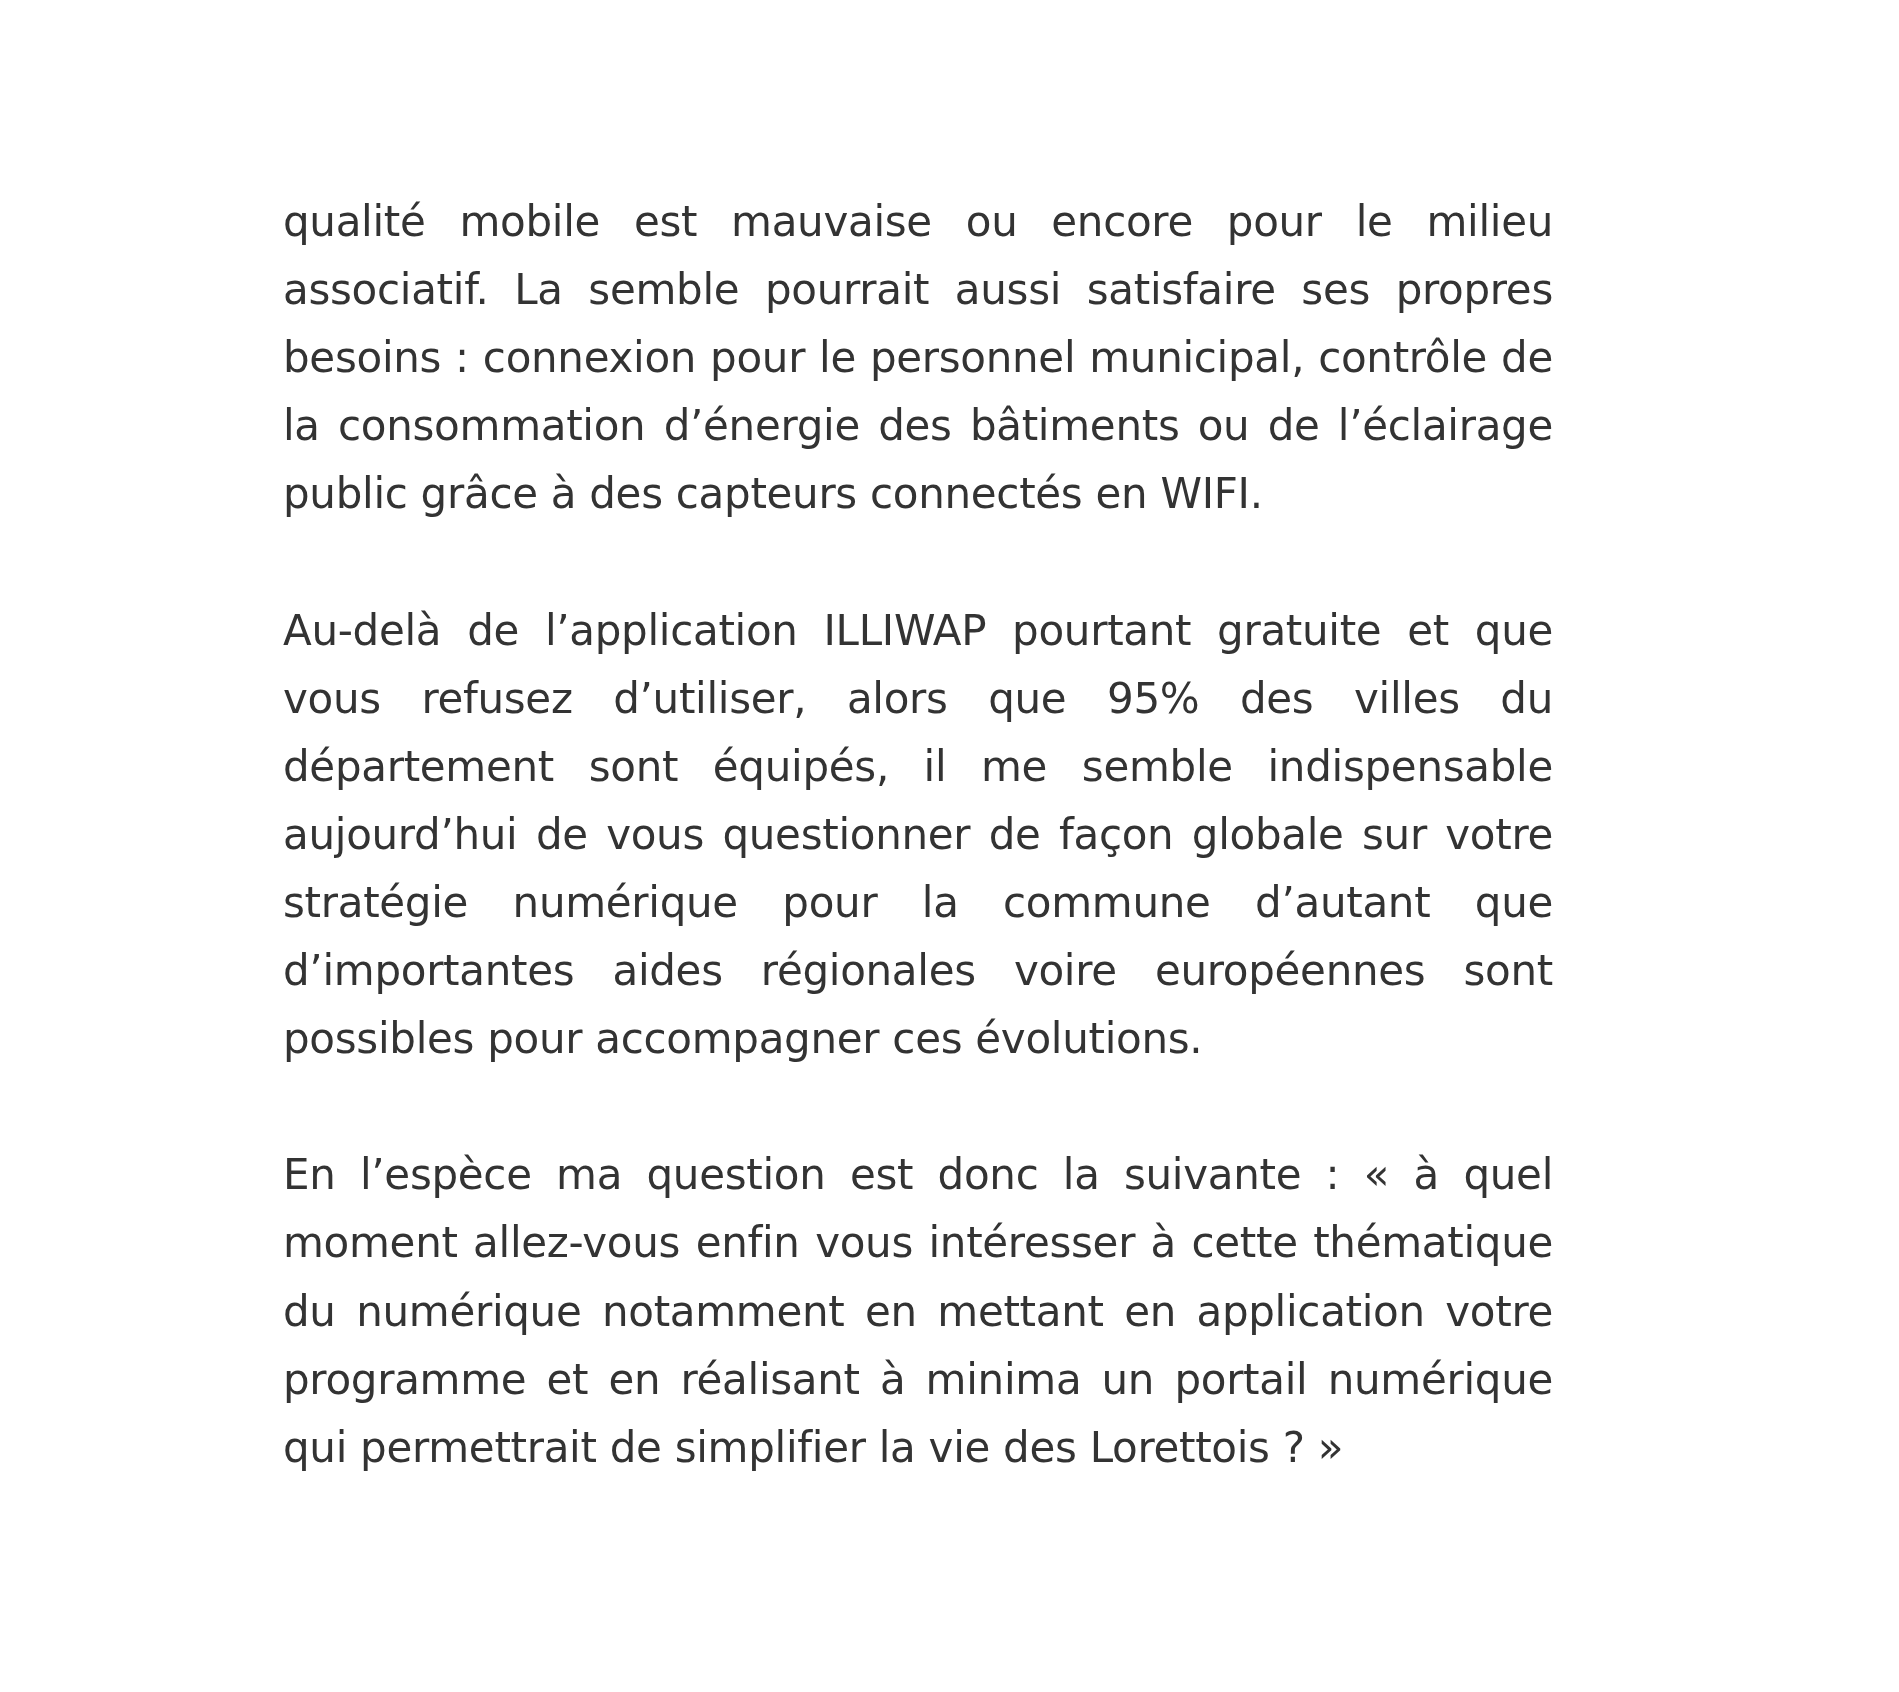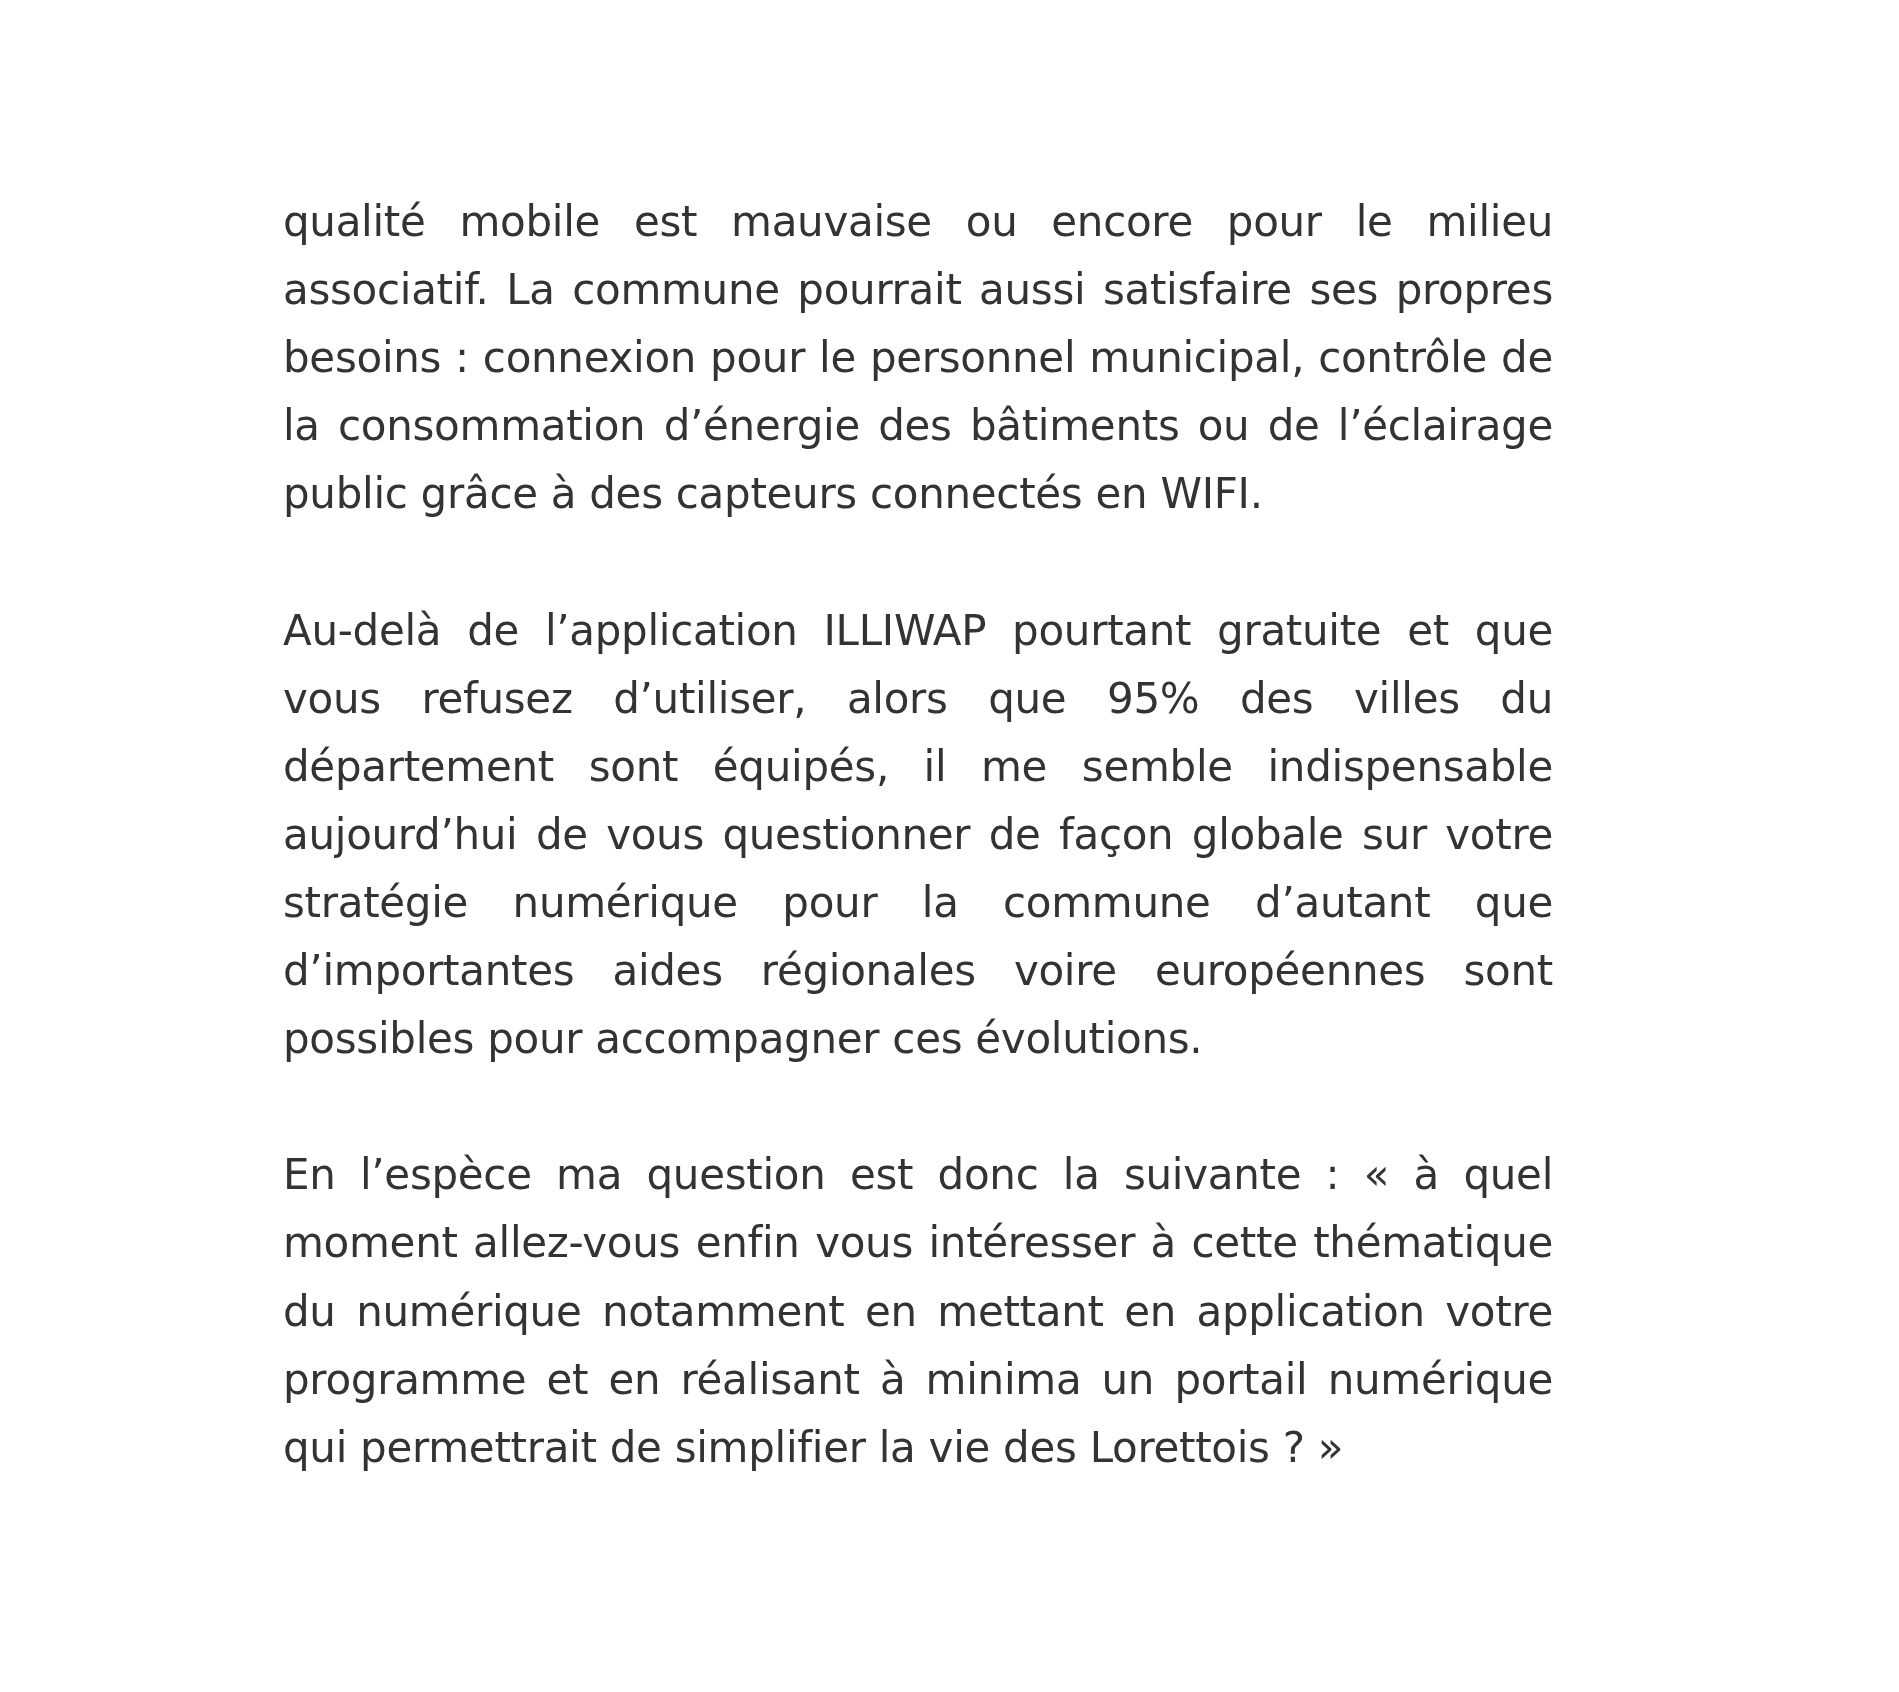--- a/index.html
+++ b/index.html
@@ -16,16 +16,16 @@
       text-align: justify;
       letter-spacing: -0.3px;
     }
     .para { margin: 0 0 68.1px 0; }
     .para:last-child { margin-bottom: 0; }
   </style>
 </head>
 <body>
 
 <div class="page">
-  <p class="para">qualité mobile est mauvaise ou encore pour le milieu associatif. La commune pourrait aussi satisfaire ses propres besoins : connexion pour le personnel municipal, contrôle de la consommation d’énergie des bâtiments ou de l’éclairage public grâce à des capteurs connectés en WIFI.</p>
+  <p class="para">qualité mobile est mauvaise ou encore pour le milieu associatif. La semble pourrait aussi satisfaire ses propres besoins : connexion pour le personnel municipal, contrôle de la consommation d’énergie des bâtiments ou de l’éclairage public grâce à des capteurs connectés en WIFI.</p>
   <p class="para">Au-delà de l’application ILLIWAP pourtant gratuite et que vous refusez d’utiliser, alors que 95% des villes du département sont équipés, il me semble indispensable aujourd’hui de vous questionner de façon globale sur votre stratégie numérique pour la commune d’autant que d’importantes aides régionales voire européennes sont possibles pour accompagner ces évolutions.</p>
   <p class="para">En l’espèce ma question est donc la suivante : «  à quel moment allez-vous enfin vous intéresser à cette thématique du numérique notamment en mettant en application votre programme et en réalisant à minima un portail numérique qui permettrait de simplifier la vie des Lorettois ? »</p>
 </div>
 
 </body></html>

